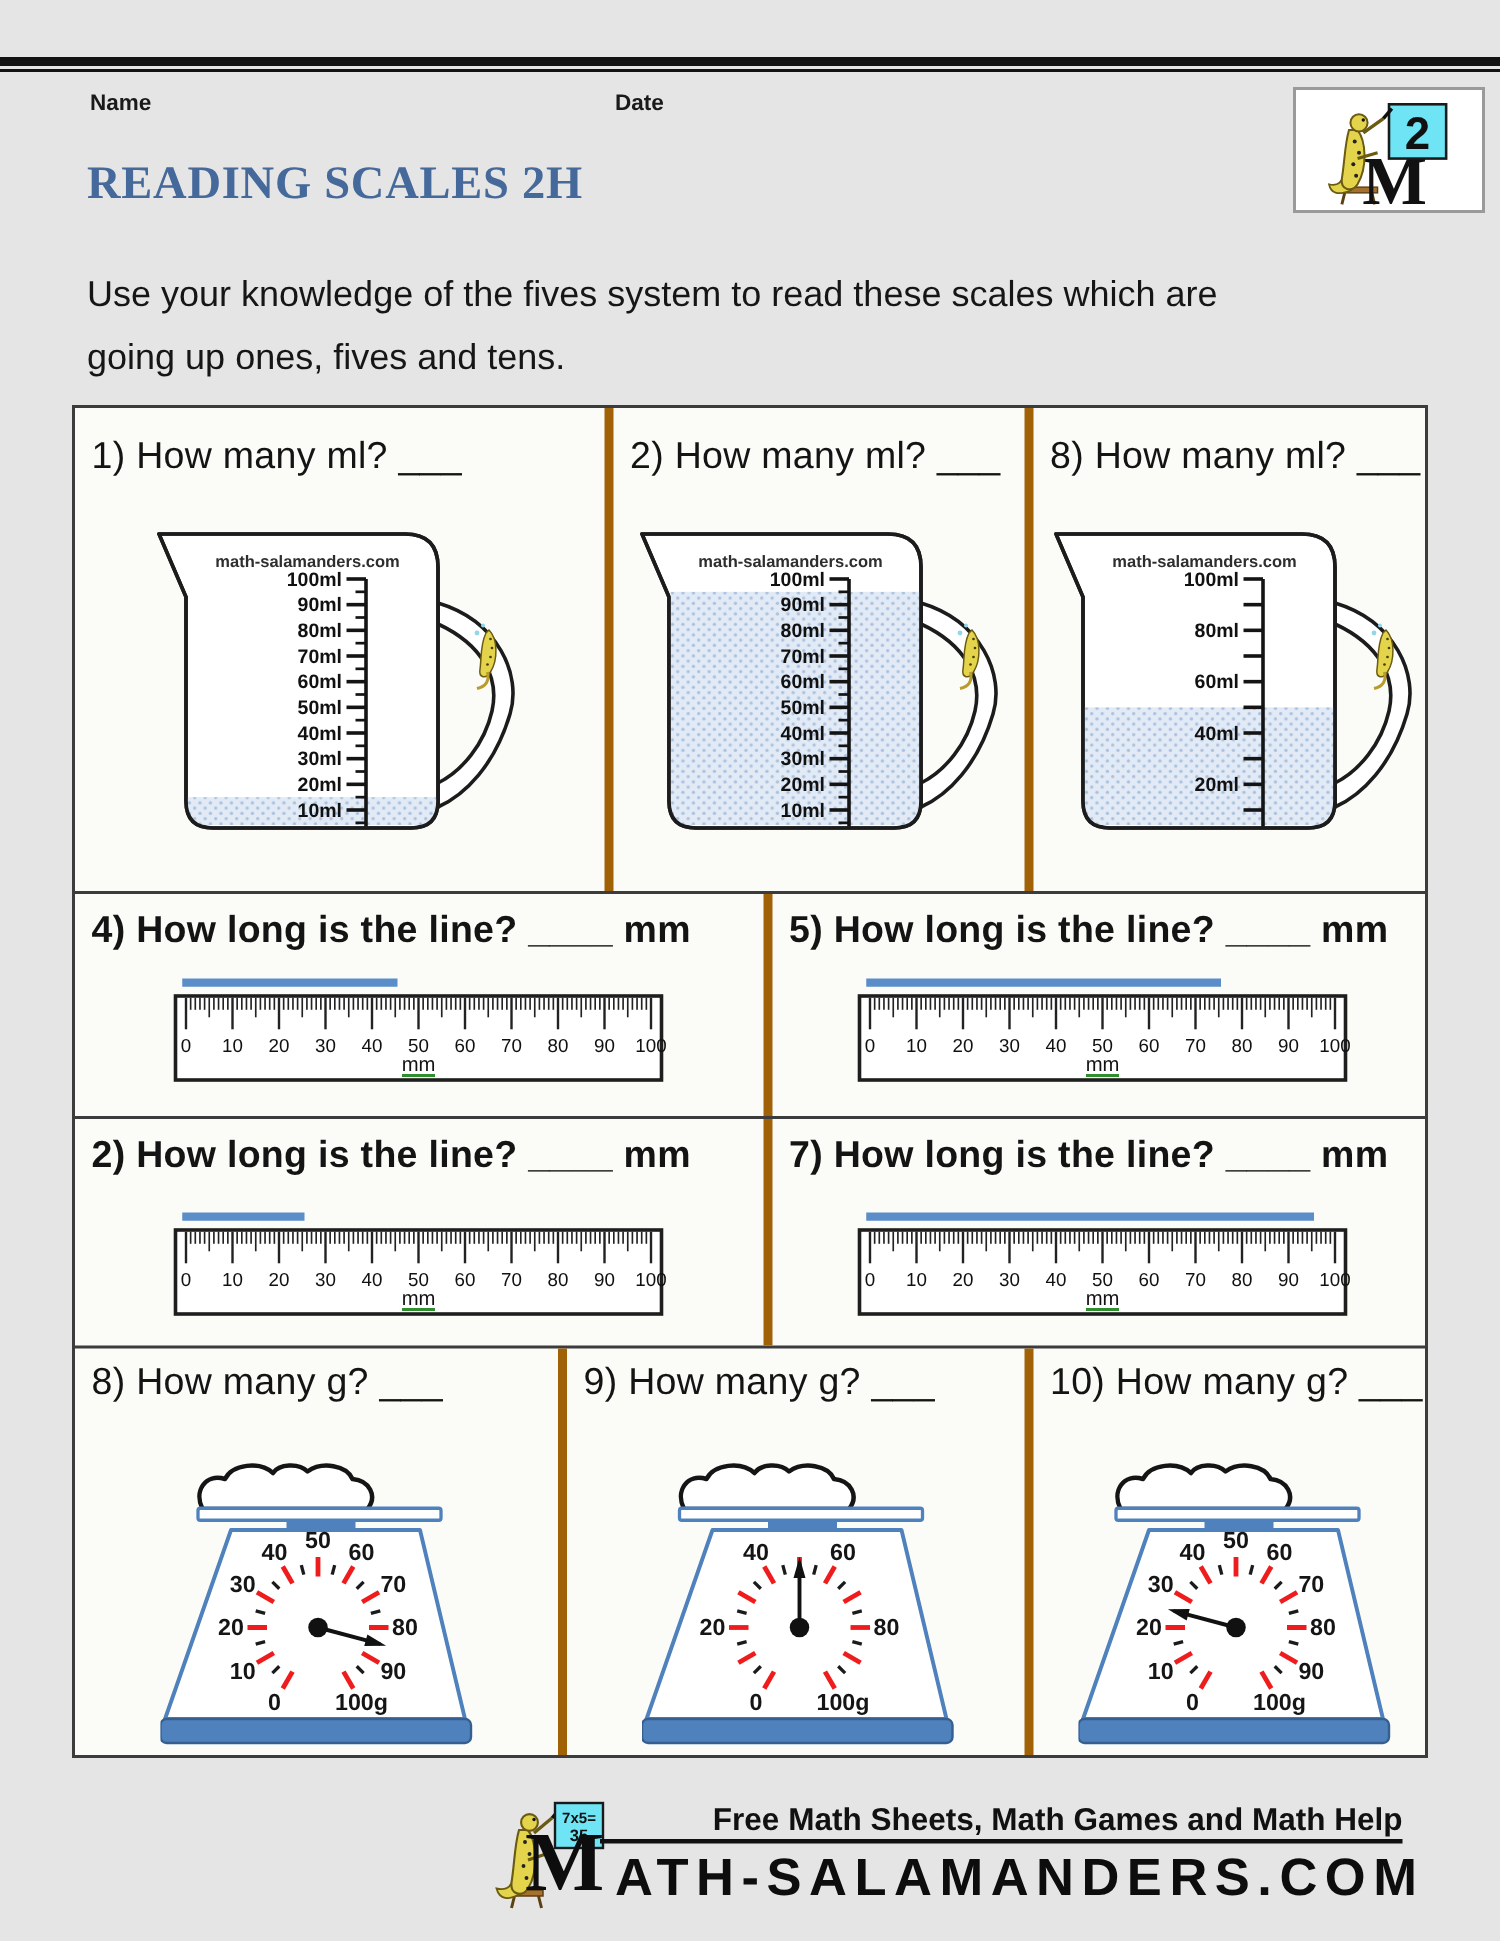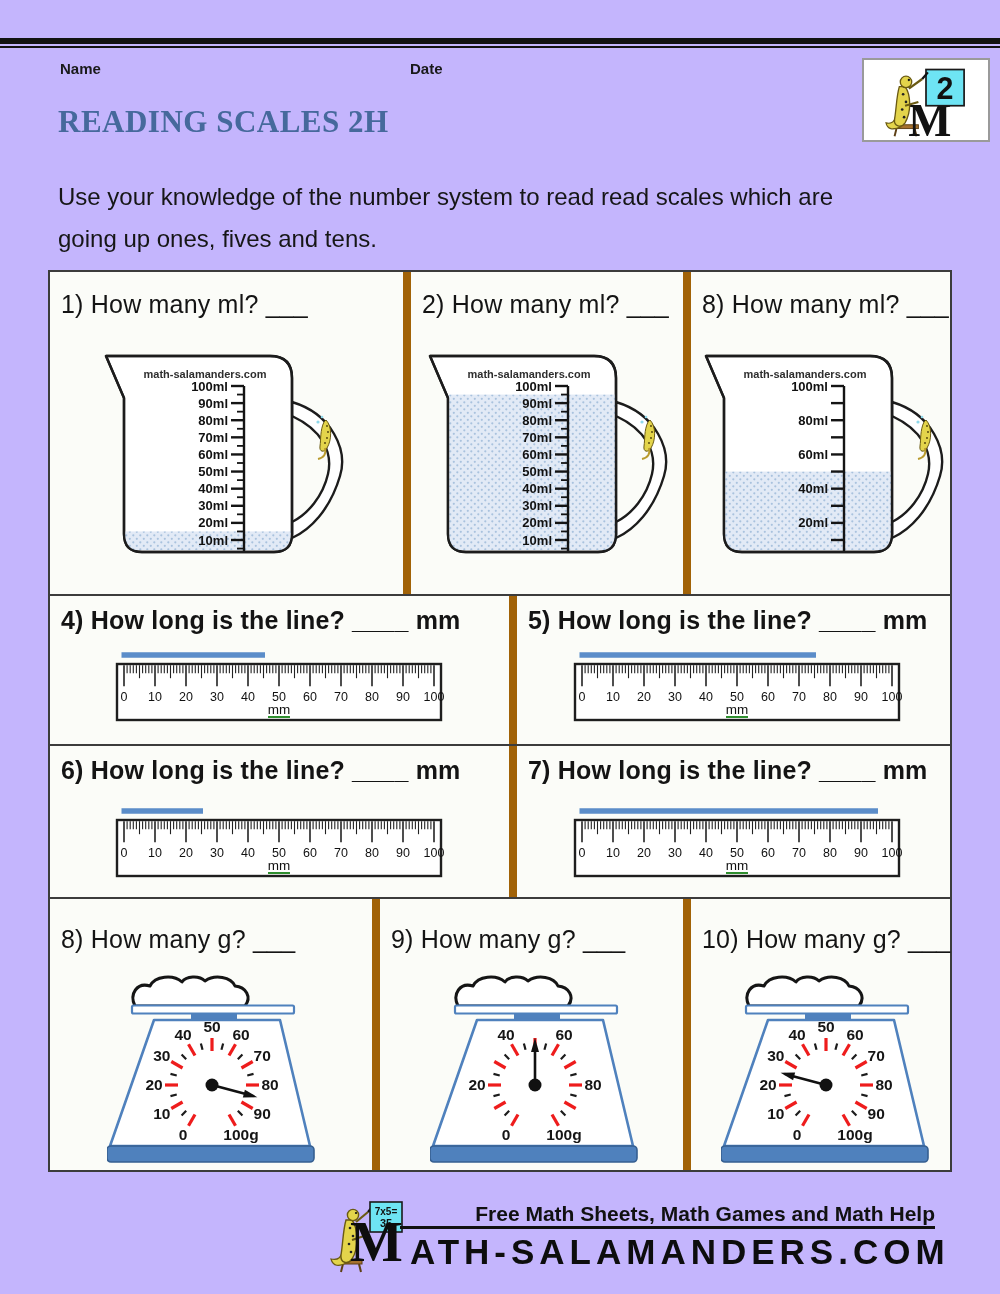--- a/index.html
+++ b/index.html
@@ -1,38 +1,38 @@
 <!DOCTYPE html>
 <html><head>
 <meta charset="utf-8">
 <style>
   html,body{margin:0;padding:0;background:#fff;}
-  .page{position:relative;width:1000px;height:1294px;background:#c4b5fd;
+  .page{position:relative;width:1000px;height:1294px;background:#e5e5e5;
         font-family:"Liberation Sans",sans-serif;overflow:hidden;}
   .top-rule{position:absolute;left:0;right:0;top:38px;height:6px;background:#121212;}
   .top-rule::after{content:"";position:absolute;left:0;right:0;top:8px;height:2px;background:#121212;}
   .meta-label{position:absolute;top:60px;font-size:15px;font-weight:700;color:#1a1a1a;}
   .name-label{left:60px;} .date-label{left:410px;}
   .badge{position:absolute;left:862px;top:58px;width:128px;height:84px;border:2px solid #9a9a9a;
          background:#fff;box-sizing:border-box;}
   .page-title{position:absolute;left:58px;top:104px;font-family:"Liberation Serif",serif;
         font-weight:700;font-size:31px;color:#46699c;letter-spacing:.5px;}
   .instructions{position:absolute;left:58px;top:176px;font-size:24px;color:#161616;line-height:42px;}
   .qtable{position:absolute;left:48px;top:270px;width:904px;border:2px solid #3c3c3c;box-sizing:border-box;background:#fbfcf8;}
   .row{display:flex;}
   .row + .row{border-top:2px solid #3c3c3c;}
   .cell{position:relative;box-sizing:border-box;flex:0 0 auto;}
-  .cell + .cell{border-left:8px solid #a16207;}
+  .cell + .cell{border-left:6px solid #a16207;}
   .r1{height:322px;} .r2{height:148px;} .r3{height:151px;} .r4{height:271px;}
   .r1 .c1{width:353px;} .r1 .c2{width:280px;} .r1 .c3{width:271px;}
   .r2 .c1,.r3 .c1{width:459px;} .r2 .c2,.r3 .c2{width:445px;}
   .r4 .c1{width:322px;} .r4 .c2{width:311px;} .r4 .c3{width:271px;}
   .question{font-size:25px;color:#141414;letter-spacing:.2px;padding-left:11px;}
   .r1 .question{padding-top:18px;} .r2 .question,.r3 .question{padding-top:10px;font-weight:bold;}
-  .r4 .question{padding-top:26px;}
+  .r4 .question{padding-top:8px;}
   .jug-svg{position:absolute;top:76px;width:250px;height:212px;}
   .r1 .c1 .jug-svg{left:50px;} .r1 .c2 .jug-svg{left:13px;} .r1 .c3 .jug-svg{left:9px;}
   .ruler-svg{position:absolute;width:330px;height:78px;}
   .r2 .ruler-svg{top:52px;} .r3 .ruler-svg{top:58px;}
   .r2 .c1 .ruler-svg,.r3 .c1 .ruler-svg{left:64px;}
   .r2 .c2 .ruler-svg,.r3 .c2 .ruler-svg{left:55px;}
   .dial-svg{position:absolute;top:74px;width:230px;height:195px;}
   .r4 .c1 .dial-svg{left:57px;} .r4 .c2 .dial-svg{left:50px;} .r4 .c3 .dial-svg{left:30px;}
   .footer{position:absolute;left:0;top:1196px;width:1000px;height:96px;}
   .footer-logo{position:absolute;left:326px;top:2px;width:88px;height:80px;}
@@ -69,21 +69,21 @@
       <line x1="42" y1="48" x2="56" y2="44" stroke="#6a5a12" stroke-width="2.2"></line>
       <circle cx="40" cy="36" r="1.4" fill="#222"></circle>
         <circle cx="43" cy="44" r="1.4" fill="#222"></circle>
       <circle cx="39" cy="52" r="1.4" fill="#222"></circle>
         <circle cx="41" cy="60" r="1.4" fill="#222"></circle>
     </svg>
   </div>
 
   <div class="page-title">READING SCALES 2H</div>
   <div class="instructions">
-    <div>Use your knowledge of the number system to read read scales which are</div>
+    <div>Use your knowledge of the fives system to read these scales which are</div>
     <div>going up ones, fives and tens.</div>
   </div>
 
   <div class="qtable">
     <div class="row r1">
       <div class="cell c1">
         <div class="question">1) How many ml? ___</div>
         <svg class="jug-svg" viewBox="0 0 250 212">
             <defs>
               <pattern id="wp0" width="7" height="7" patternUnits="userSpaceOnUse">
@@ -490,21 +490,21 @@
             <text x="258" y="53" text-anchor="middle" font-size="12.5" fill="#111" font-family="Liberation Sans,sans-serif">80</text>
             <text x="289" y="53" text-anchor="middle" font-size="12.5" fill="#111" font-family="Liberation Sans,sans-serif">90</text>
             <text x="320" y="53" text-anchor="middle" font-size="12.5" fill="#111" font-family="Liberation Sans,sans-serif">100</text>
             <text x="165" y="66" text-anchor="middle" font-size="13.5" fill="#111" font-family="Liberation Sans,sans-serif">mm</text>
             <line x1="154" y1="69" x2="176" y2="69" stroke="#2f8f2f" stroke-width="2"></line>
           </svg>
       </div>
     </div>
     <div class="row r3">
       <div class="cell c1">
-        <div class="question">6) How long is the line? ____ mm</div>
+        <div class="question">2) How long is the line? ____ mm</div>
         <svg class="ruler-svg" viewBox="0 0 330 78">
             <line x1="7.5" y1="7" x2="89" y2="7" stroke="#5b8dc9" stroke-width="5.5"></line>
             <rect x="3" y="16" width="324" height="56" fill="#fff" stroke="#1e1e1e" stroke-width="2.4"></rect>
             <line x1="10" y1="17.2" x2="10" y2="38.2" stroke="#222" stroke-width="1.6"></line>
             <line x1="13.1" y1="17.2" x2="13.1" y2="25.2" stroke="#222" stroke-width="1.1"></line>
             <line x1="16.2" y1="17.2" x2="16.2" y2="25.2" stroke="#222" stroke-width="1.1"></line>
             <line x1="19.3" y1="17.2" x2="19.3" y2="25.2" stroke="#222" stroke-width="1.1"></line>
             <line x1="22.4" y1="17.2" x2="22.4" y2="25.2" stroke="#222" stroke-width="1.1"></line>
             <line x1="25.5" y1="17.2" x2="25.5" y2="30.2" stroke="#222" stroke-width="1.1"></line>
             <line x1="28.6" y1="17.2" x2="28.6" y2="25.2" stroke="#222" stroke-width="1.1"></line>

